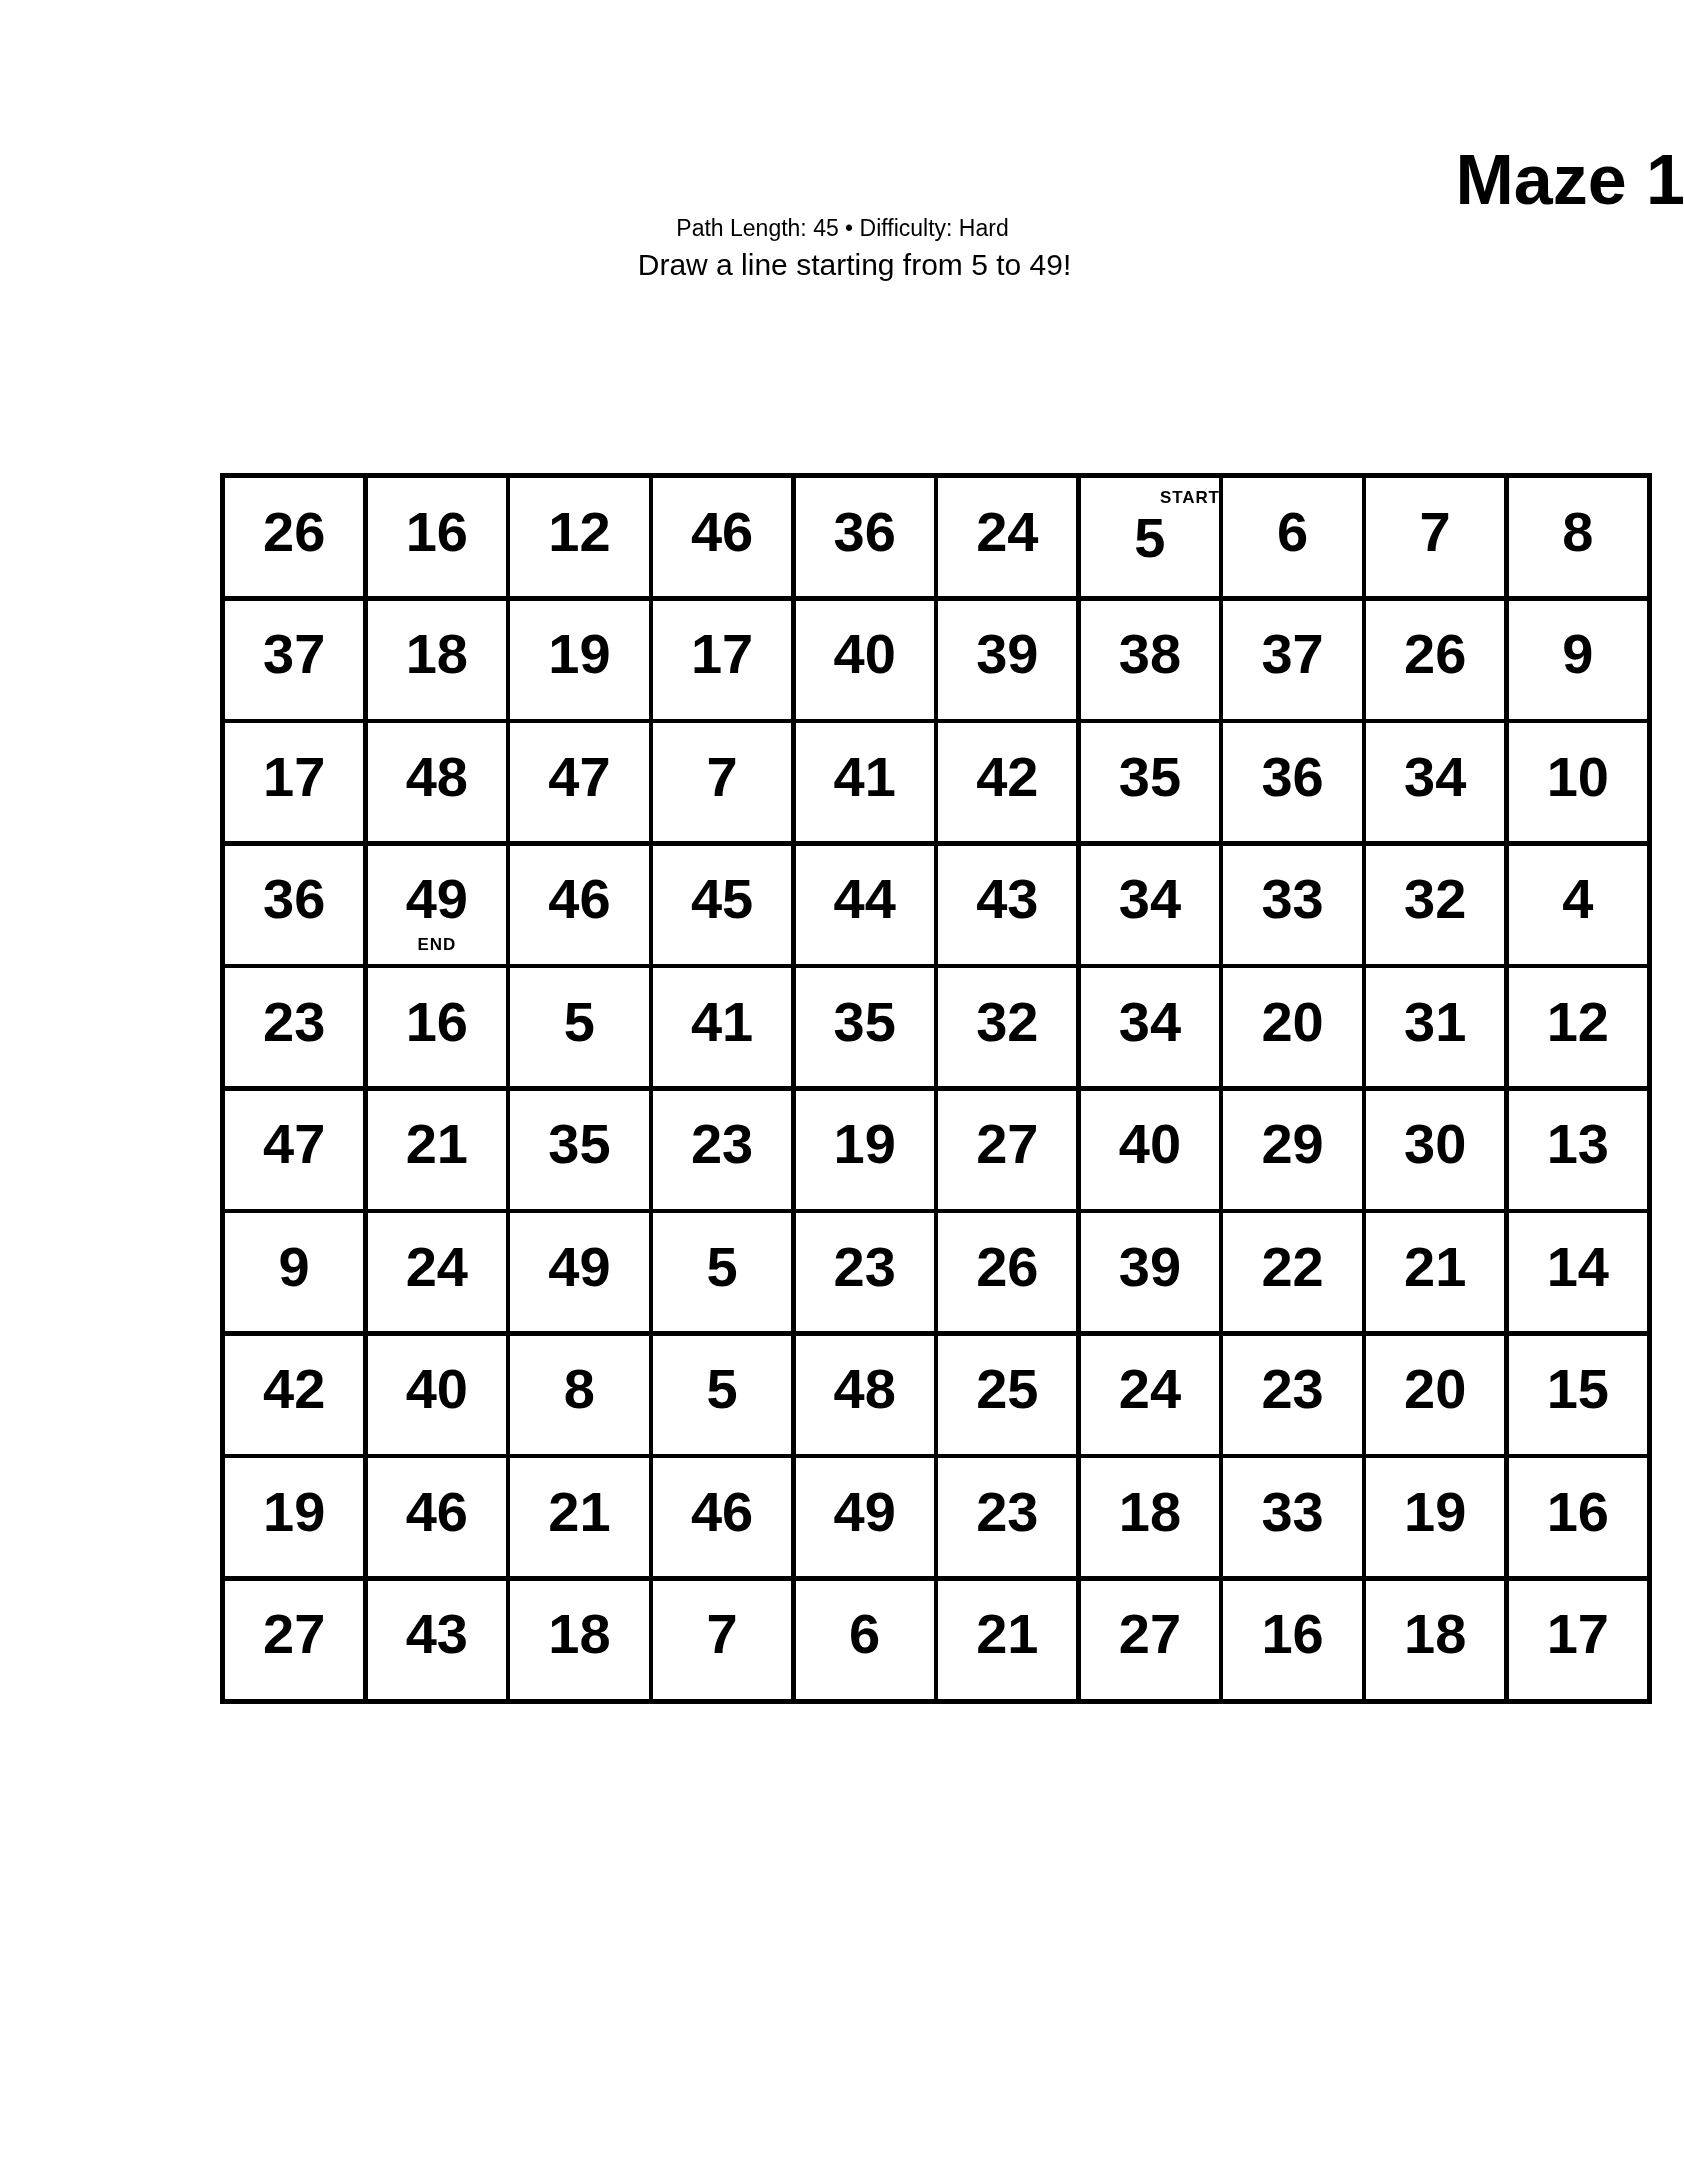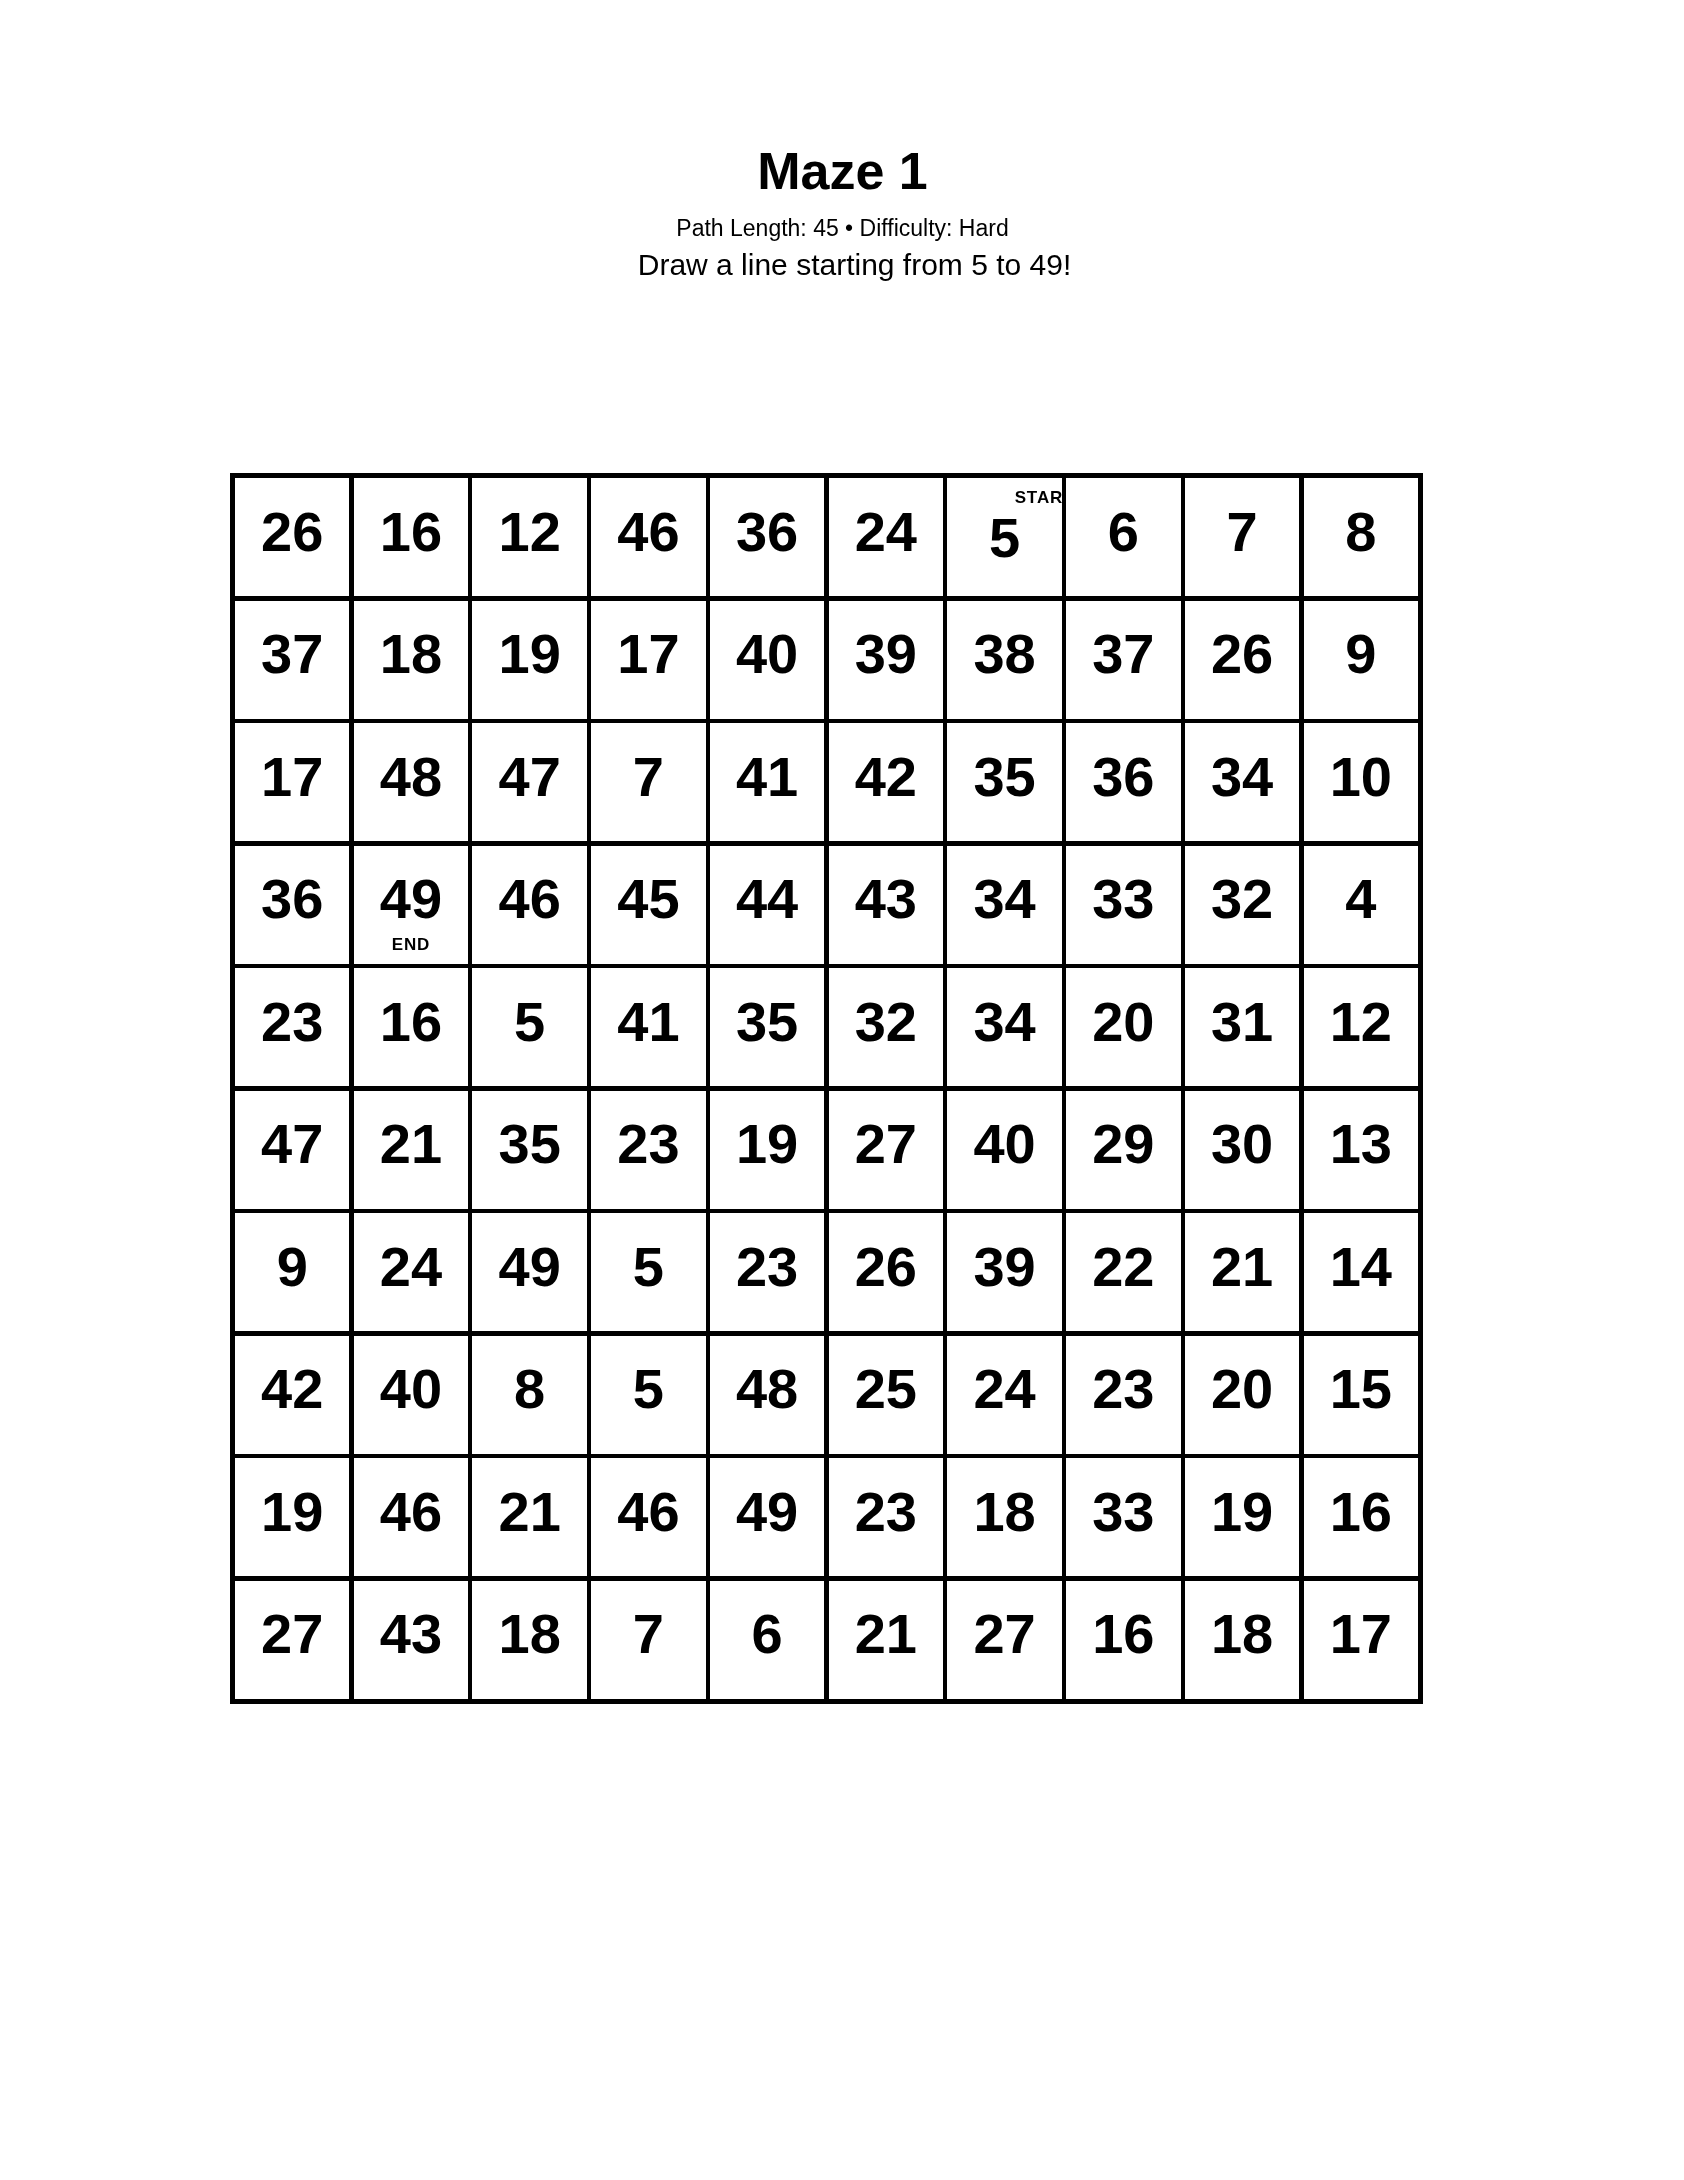--- a/index.html
+++ b/index.html
@@ -10,22 +10,22 @@
     color: #000000;
     font-family: "Liberation Sans", sans-serif;
     position: relative;
     overflow: hidden;
   }
   .title {
     position: absolute;
     top: 145px;
     left: 0;
     width: 100%;
-    text-align: center;
-    font-size: 52px;
+    text-align: right;
+    font-size: 70px;
     font-weight: bold;
     line-height: 1;
   }
   .subtitle {
     position: absolute;
     top: 217px;
     left: 0;
     width: 100%;
     text-align: center;
     font-size: 23px;
@@ -36,23 +36,23 @@
     top: 250px;
     left: 0;
     width: 100%;
     text-align: center;
     font-size: 30px;
     line-height: 1;
     margin-left: 12px;
   }
   .grid {
     position: absolute;
-    left: 230px;
+    left: 220px;
     top: 473px;
-    width: 1193px;
+    width: 1432px;
     height: 1231px;
     box-sizing: border-box;
     border: 5.1px solid #000000;
     background: #000000;
     display: grid;
     grid-template-columns: repeat(10, 1fr);
     grid-template-rows: repeat(10, 1fr);
     gap: 4.3px;
   }
   .cell {

